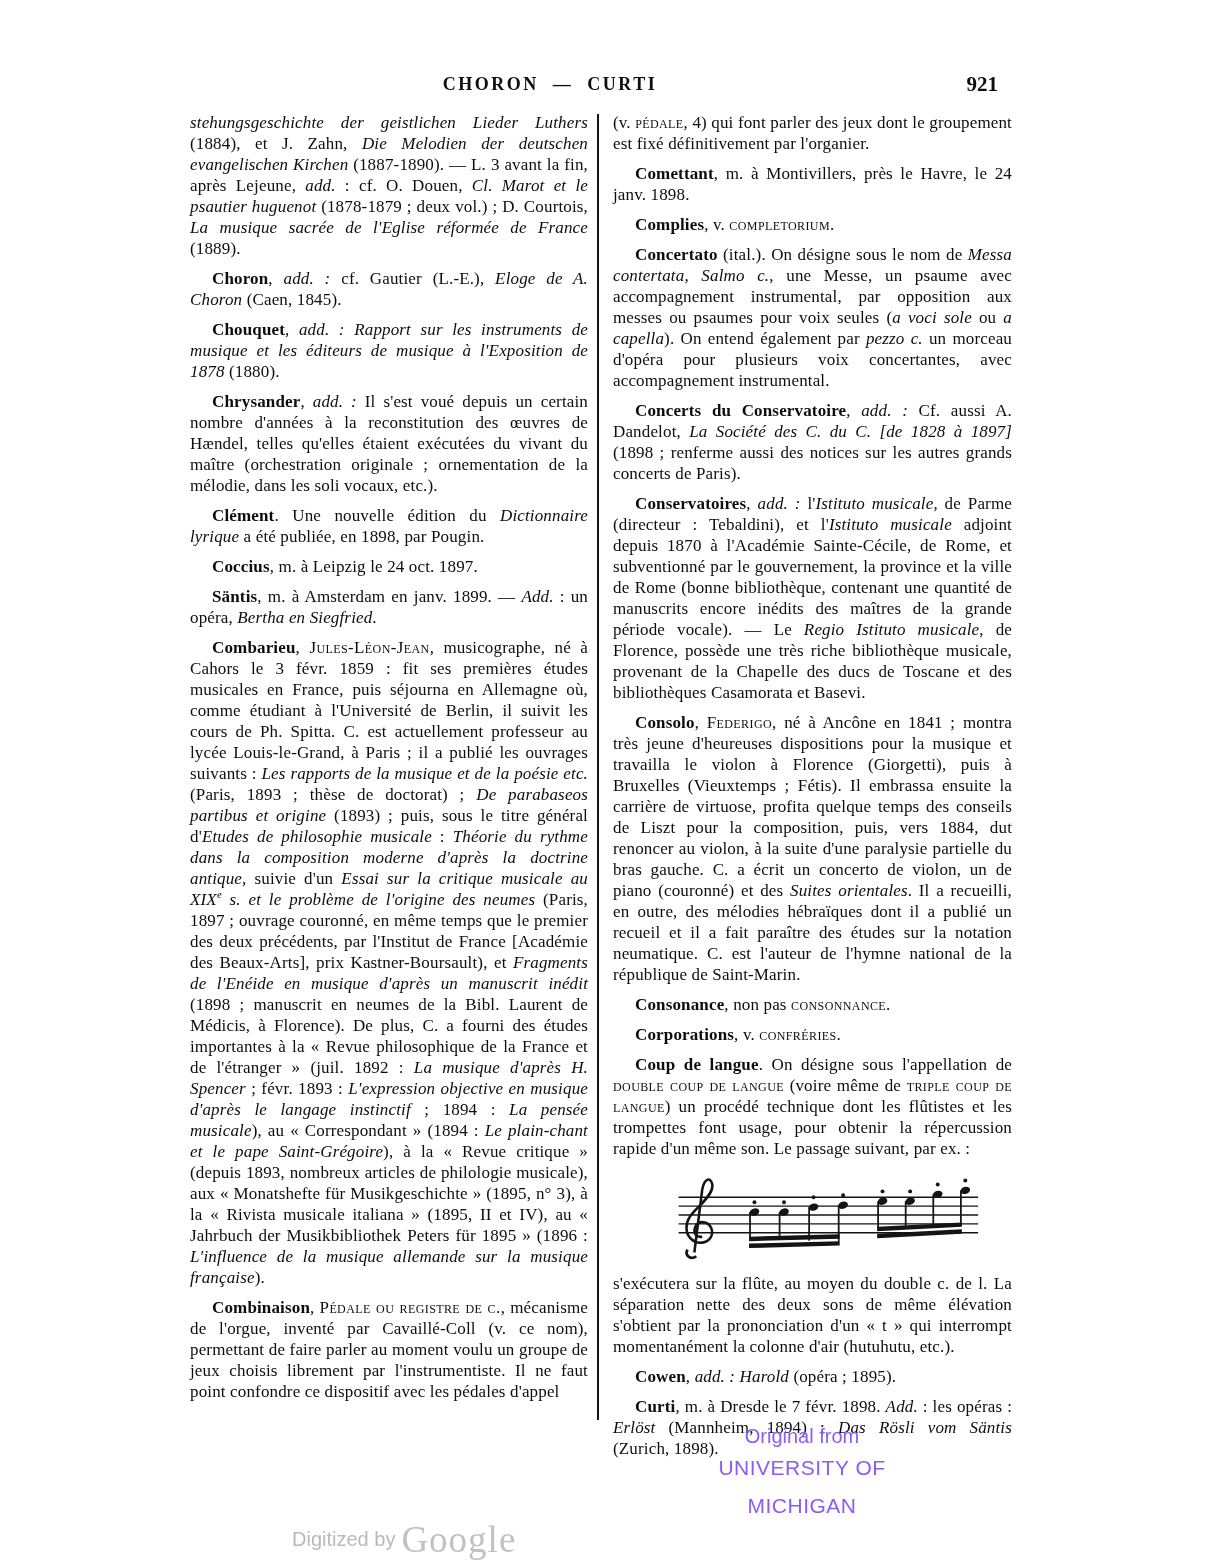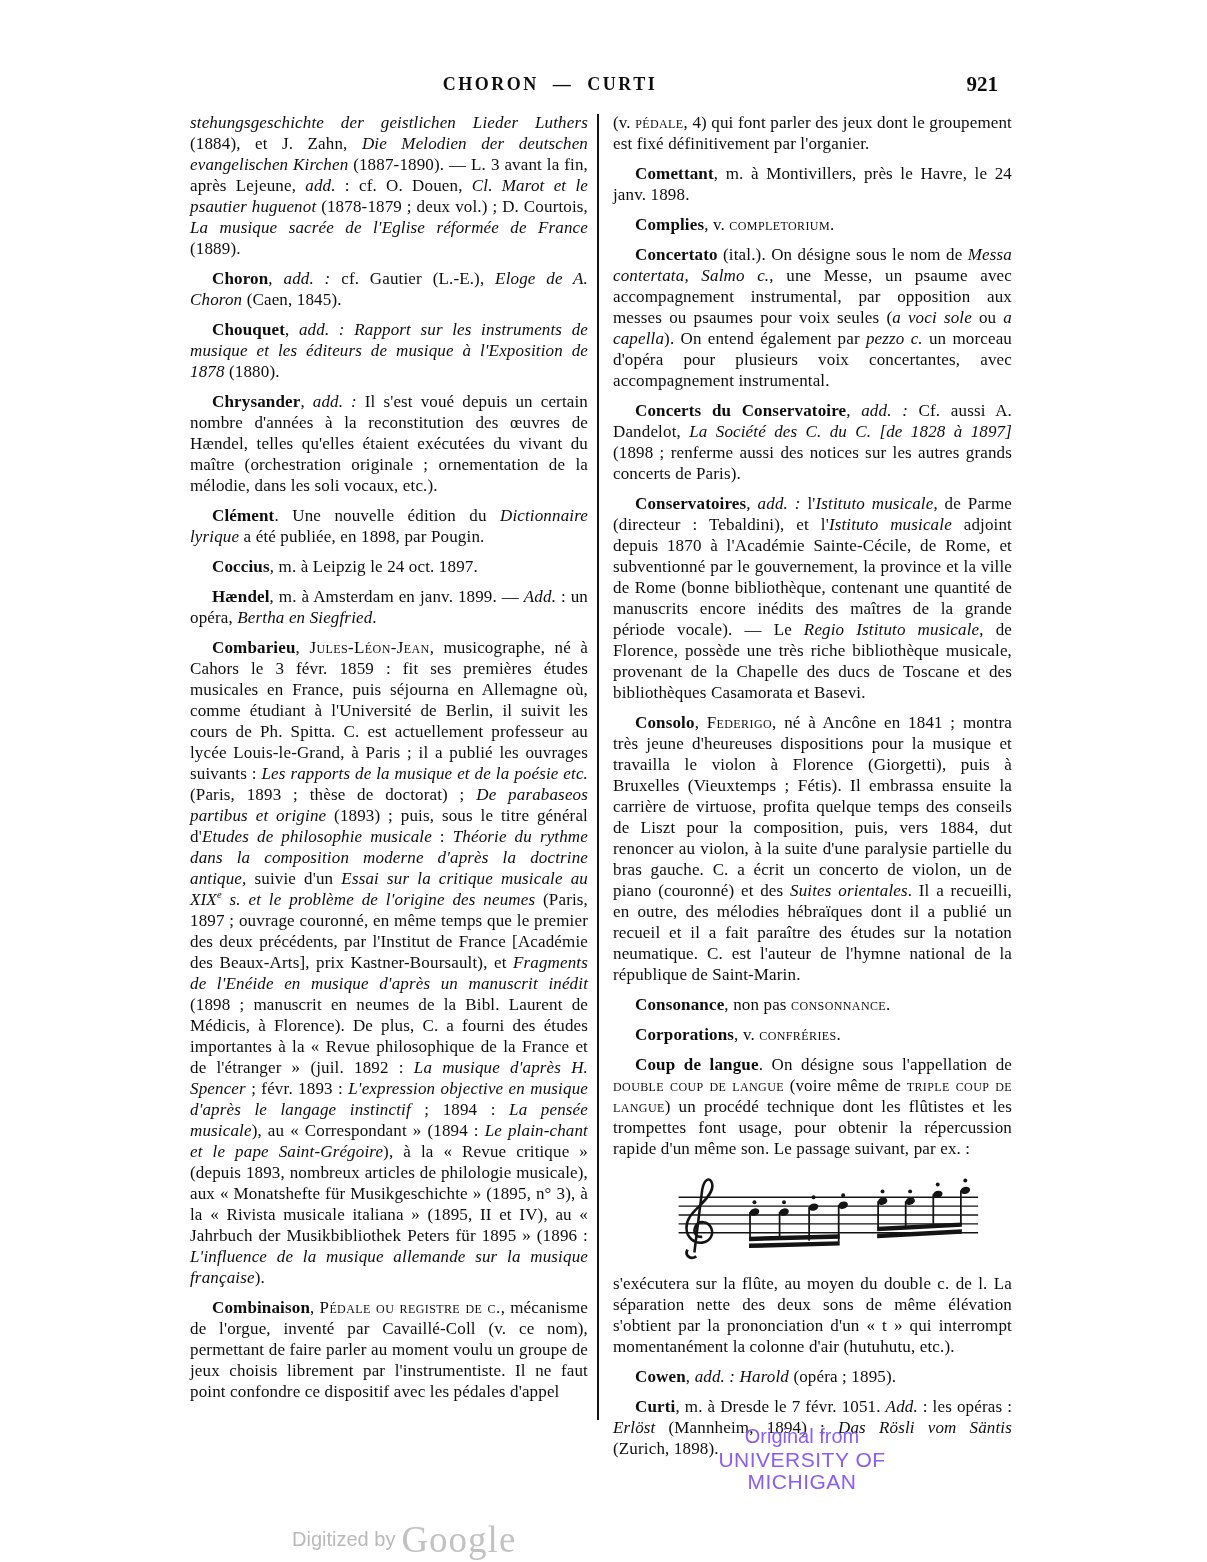--- a/index.html
+++ b/index.html
@@ -45,42 +45,42 @@
   .glogo{
     font-family:"Liberation Serif","DejaVu Serif",serif;
     font-size:37px;color:#c2c2c2;letter-spacing:1px;
     vertical-align:-6px;margin-left:6px;
   }
   .footer-right{
     position:absolute;left:672px;top:1423px;width:260px;text-align:center;
     font-family:"Liberation Sans","DejaVu Sans",sans-serif;color:#8b5cf6;
   }
   .footer-right .of{font-size:20px;line-height:26px;}
-  .footer-right .inst{font-size:21px;line-height:22px;letter-spacing:0.5px;}
+  .footer-right .inst{font-size:21px;line-height:38px;letter-spacing:0.5px;}
 </style>
 </head>
 <body>
 
 <div class="page">
 
   <div class="running-head">
     <span class="head-title">CHORON — CURTI</span>
     <span class="page-num">921</span>
   </div>
 
   <div class="divider"></div>
 
   <div class="col col-left">
       <p class="para"><span class="rs-i">stehungsgeschichte der geistlichen Lieder Luthers</span><span class="rs-n"> (1884), et J. Zahn, </span><span class="rs-i">Die Melodien der deutschen evangelischen Kirchen</span><span class="rs-n"> (1887-1890). — L. 3 avant la fin, après Lejeune, </span><span class="rs-i">add.</span><span class="rs-n"> : cf. O. Douen, </span><span class="rs-i">Cl. Marot et le psautier huguenot</span><span class="rs-n"> (1878-1879 ; deux vol.) ; D. Courtois, </span><span class="rs-i">La musique sacrée de l'Eglise réformée de France</span><span class="rs-n"> (1889).</span></p>
       <p class="para ind"><span class="rs-b">Choron</span><span class="rs-n">, </span><span class="rs-i">add. :</span><span class="rs-n"> cf. Gautier (L.-E.), </span><span class="rs-i">Eloge de A. Choron</span><span class="rs-n"> (Caen, 1845).</span></p>
       <p class="para ind"><span class="rs-b">Chouquet</span><span class="rs-n">, </span><span class="rs-i">add. : Rapport sur les instruments de musique et les éditeurs de musique à l'Exposition de 1878</span><span class="rs-n"> (1880).</span></p>
       <p class="para ind"><span class="rs-b">Chrysander</span><span class="rs-n">, </span><span class="rs-i">add. :</span><span class="rs-n"> Il s'est voué depuis un certain nombre d'années à la reconstitution des œuvres de Hændel, telles qu'elles étaient exécutées du vivant du maître (orchestration originale ; ornementation de la mélodie, dans les soli vocaux, etc.).</span></p>
       <p class="para ind"><span class="rs-b">Clément</span><span class="rs-n">. Une nouvelle édition du </span><span class="rs-i">Dictionnaire lyrique</span><span class="rs-n"> a été publiée, en 1898, par Pougin.</span></p>
       <p class="para ind"><span class="rs-b">Coccius</span><span class="rs-n">, m. à Leipzig le 24 oct. 1897.</span></p>
-      <p class="para ind"><span class="rs-b">Hændel</span><span class="rs-n">, m. à Amsterdam en janv. 1899. — </span><span class="rs-i">Add.</span><span class="rs-n"> : un opéra, </span><span class="rs-i">Bertha en Siegfried</span><span class="rs-n">.</span></p>
+      <p class="para ind"><span class="rs-b">Säntis</span><span class="rs-n">, m. à Amsterdam en janv. 1899. — </span><span class="rs-i">Add.</span><span class="rs-n"> : un opéra, </span><span class="rs-i">Bertha en Siegfried</span><span class="rs-n">.</span></p>
       <p class="para ind"><span class="rs-b">Combarieu</span><span class="rs-n">, </span><span class="rs-sc">Jules-Léon-Jean</span><span class="rs-n">, musicographe, né à Cahors le 3 févr. 1859 : fit ses premières études musicales en France, puis séjourna en Allemagne où, comme étudiant à l'Université de Berlin, il suivit les cours de Ph. Spitta. C. est actuellement professeur au lycée Louis-le-Grand, à Paris ; il a publié les ouvrages suivants : </span><span class="rs-i">Les rapports de la musique et de la poésie etc.</span><span class="rs-n"> (Paris, 1893 ; thèse de doctorat) ; </span><span class="rs-i">De parabaseos partibus et origine</span><span class="rs-n"> (1893) ; puis, sous le titre général d'</span><span class="rs-i">Etudes de philosophie musicale</span><span class="rs-n"> : </span><span class="rs-i">Théorie du rythme dans la composition moderne d'après la doctrine antique,</span><span class="rs-n"> suivie d'un </span><span class="rs-i">Essai sur la critique musicale au XIX</span><span class="rs-i rs-sup">e</span><span class="rs-i"> s. et le problème de l'origine des neumes</span><span class="rs-n"> (Paris, 1897 ; ouvrage couronné, en même temps que le premier des deux précédents, par l'Institut de France [Académie des Beaux-Arts], prix Kastner-Boursault), et </span><span class="rs-i">Fragments de l'Enéide en musique d'après un manuscrit inédit</span><span class="rs-n"> (1898 ; manuscrit en neumes de la Bibl. Laurent de Médicis, à Florence). De plus, C. a fourni des études importantes à la « Revue philosophique de la France et de l'étranger » (juil. 1892 : </span><span class="rs-i">La musique d'après H. Spencer</span><span class="rs-n"> ; févr. 1893 : </span><span class="rs-i">L'expression objective en musique d'après le langage instinctif</span><span class="rs-n"> ; 1894 : </span><span class="rs-i">La pensée musicale</span><span class="rs-n">), au « Correspondant » (1894 : </span><span class="rs-i">Le plain-chant et le pape Saint-Grégoire</span><span class="rs-n">), à la « Revue critique » (depuis 1893, nombreux articles de philologie musicale), aux « Monatshefte für Musikgeschichte » (1895, n° 3), à la « Rivista musicale italiana » (1895, II et IV), au « Jahrbuch der Musikbibliothek Peters für 1895 » (1896 : </span><span class="rs-i">L'influence de la musique allemande sur la musique française</span><span class="rs-n">).</span></p>
       <p class="para ind"><span class="rs-b">Combinaison</span><span class="rs-n">, </span><span class="rs-sc">Pédale ou registre de c.</span><span class="rs-n">, mécanisme de l'orgue, inventé par Cavaillé-Coll (v. ce nom), permettant de faire parler au moment voulu un groupe de jeux choisis librement par l'instrumentiste. Il ne faut point confondre ce dispositif avec les pédales d'appel</span></p>
     </div>
 
   <div class="col col-right">
     <div>
         <p class="para"><span class="rs-n">(v. </span><span class="rs-sc">pédale</span><span class="rs-n">, 4) qui font parler des jeux dont le groupement est fixé définitivement par l'organier.</span></p>
         <p class="para ind"><span class="rs-b">Comettant</span><span class="rs-n">, m. à Montivillers, près le Havre, le 24 janv. 1898.</span></p>
         <p class="para ind"><span class="rs-b">Complies</span><span class="rs-n">, v. </span><span class="rs-sc">completorium</span><span class="rs-n">.</span></p>
         <p class="para ind"><span class="rs-b">Concertato</span><span class="rs-n"> (ital.). On désigne sous le nom de </span><span class="rs-i">Messa contertata, Salmo c.</span><span class="rs-n">, une Messe, un psaume avec accompagnement instrumental, par opposition aux messes ou psaumes pour voix seules (</span><span class="rs-i">a voci sole</span><span class="rs-n"> ou </span><span class="rs-i">a capella</span><span class="rs-n">). On entend également par </span><span class="rs-i">pezzo c.</span><span class="rs-n"> un morceau d'opéra pour plusieurs voix concertantes, avec accompagnement instrumental.</span></p>
@@ -143,21 +143,21 @@
           </g>
           <polygon points="229.5,60 315.5,55.5 315.5,60 229.5,64.5"></polygon>
           <polygon points="229.5,67 315.5,62.5 315.5,67 229.5,71.5"></polygon>
         </g>
       </svg>
     </figure>
 
     <div>
         <p class="para"><span class="rs-n">s'exécutera sur la flûte, au moyen du double c. de l. La séparation nette des deux sons de même élévation s'obtient par la prononciation d'un « t » qui interrompt momentanément la colonne d'air (hutuhutu, etc.).</span></p>
         <p class="para ind"><span class="rs-b">Cowen</span><span class="rs-n">, </span><span class="rs-i">add. : Harold</span><span class="rs-n"> (opéra ; 1895).</span></p>
-        <p class="para ind"><span class="rs-b">Curti</span><span class="rs-n">, m. à Dresde le 7 févr. 1051. </span><span class="rs-i">Add.</span><span class="rs-n"> : les opéras : </span><span class="rs-i">Erlöst</span><span class="rs-n"> (Mannheim, 1894) ; </span><span class="rs-i">Das Rösli vom Säntis</span><span class="rs-n"> (Zurich, 1898).</span></p>
+        <p class="para ind"><span class="rs-b">Curti</span><span class="rs-n">, m. à Dresde le 7 févr. 1898. </span><span class="rs-i">Add.</span><span class="rs-n"> : les opéras : </span><span class="rs-i">Erlöst</span><span class="rs-n"> (Mannheim, 1894) ; </span><span class="rs-i">Das Rösli vom Säntis</span><span class="rs-n"> (Zurich, 1898).</span></p>
       </div>
   </div>
 
   <div class="footer-left">
     <span>Digitized by</span><span class="glogo">Google</span>
   </div>
 
   <div class="footer-right">
     <div class="of">Original from</div>
     <div class="inst">UNIVERSITY OF MICHIGAN</div>

